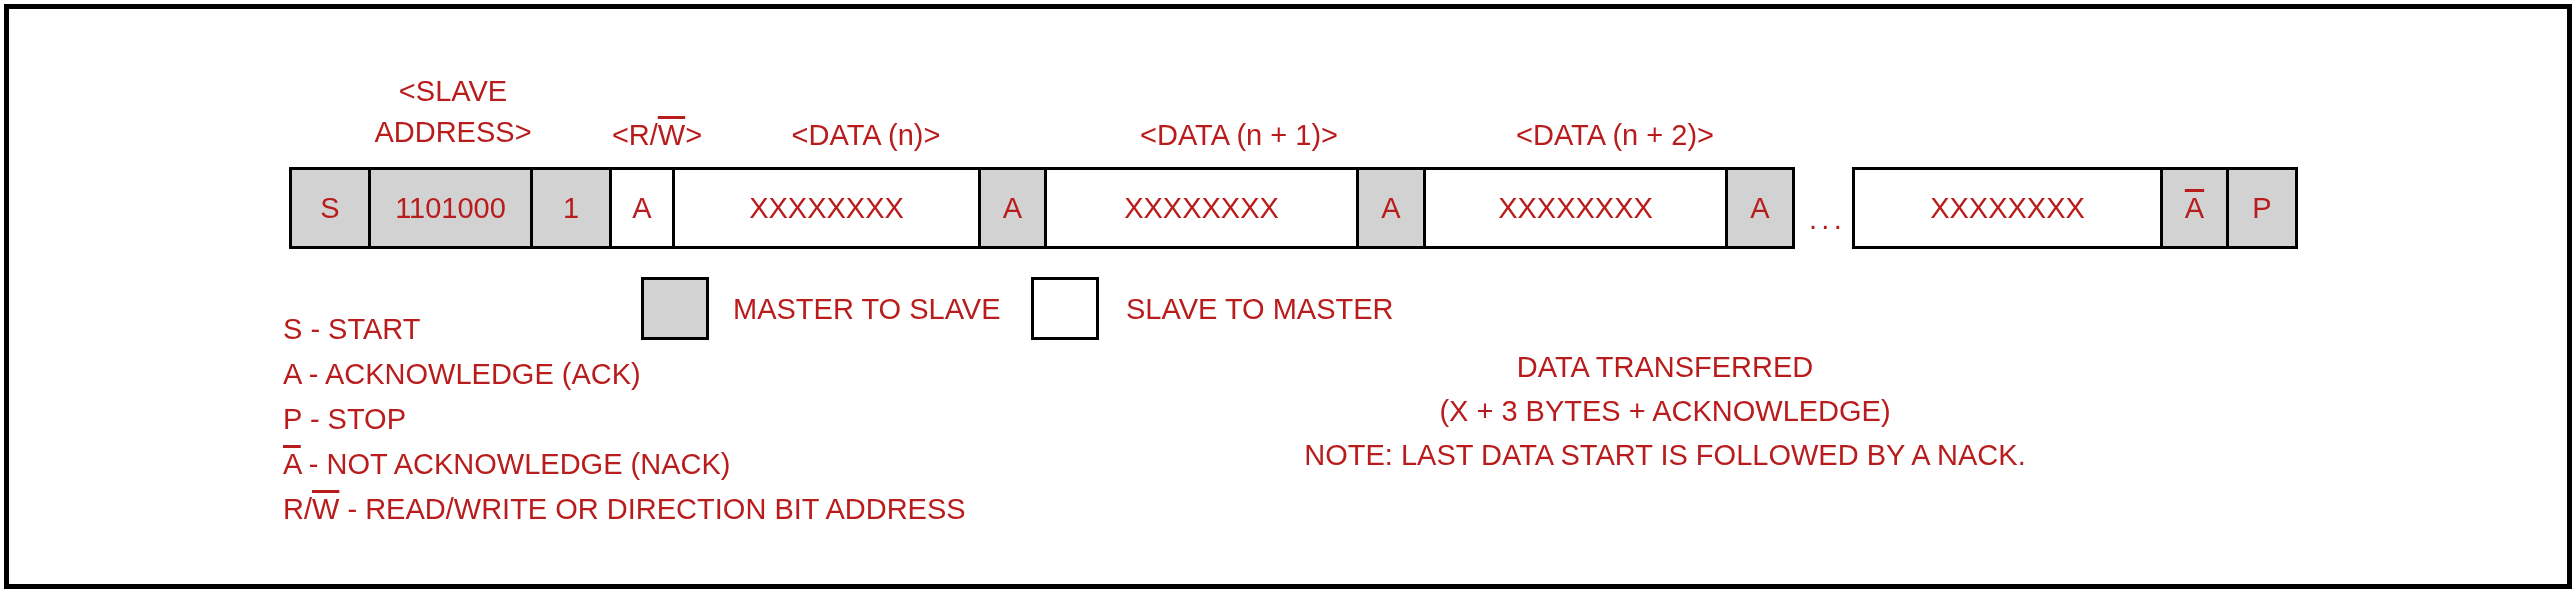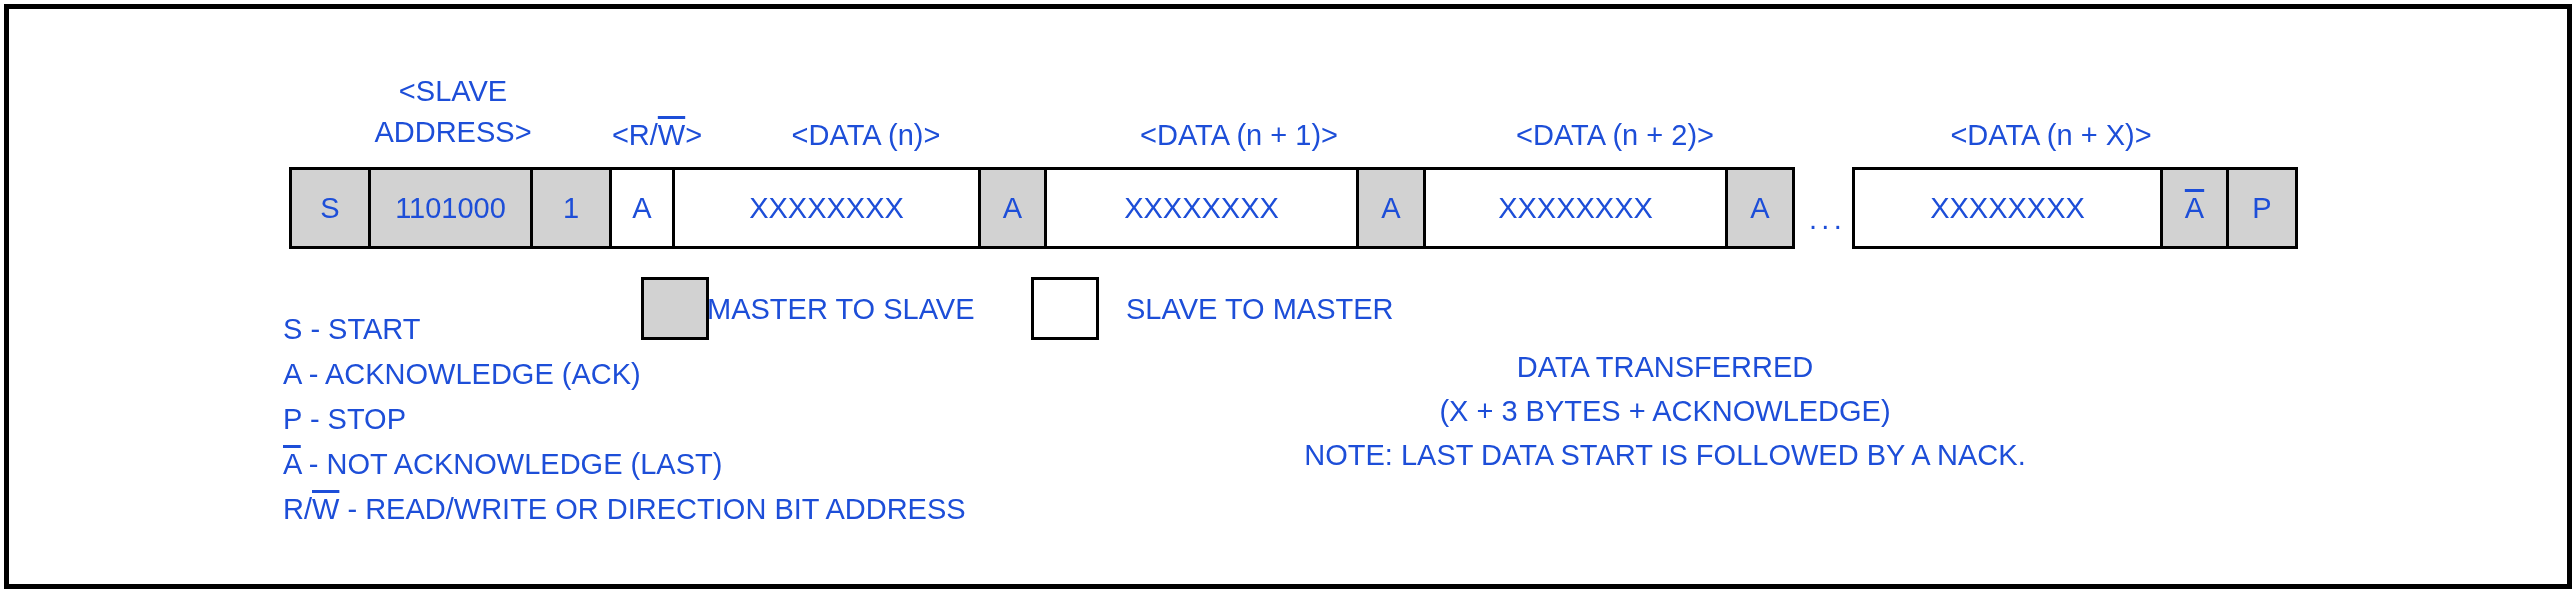--- a/index.html
+++ b/index.html
@@ -3,21 +3,21 @@
 <meta charset="utf-8">
 <style>
   html, body { margin: 0; padding: 0; background: #fff; }
   .page {
     position: relative;
     width: 2576px;
     height: 593px;
     background: #fff;
     font-family: "Liberation Sans", "DejaVu Sans", sans-serif;
     font-size: 29px;
-    color: #1d4ed8;
+    color: #b91c1c;
     overflow: hidden;
   }
   .outer-border {
     position: absolute;
     left: 3.6px; top: 3.6px; right: 3.6px; bottom: 3.6px;
     border: 5px solid #000;
   }
   
   .toplabel {
     position: absolute;
@@ -116,21 +116,20 @@
   <div class="outer-border"></div>
 
   <div class="toplabel2" style="left:453px;">
     <div>&lt;SLAVE</div>
     <div>ADDRESS&gt;</div>
   </div>
   <div class="toplabel" style="left:616px;margin-left:41px;"><span>&lt;R/</span><span class="ovl">W</span><span>&gt;</span></div>
   <div class="toplabel" style="left:866px;">&lt;DATA (n)&gt;</div>
   <div class="toplabel" style="left:1239px;">&lt;DATA (n + 1)&gt;</div>
   <div class="toplabel" style="left:1615px;">&lt;DATA (n + 2)&gt;</div>
-  <div class="toplabel" style="left:2051px;">&lt;DATA (n + X)&gt;</div>
 
   <div class="framegroup" style="left:289px;">
       <div class="cell g" style="width: 76px;">
         <span>S</span>
       </div>
       <div class="cell g" style="width: 159px;">
         <span>1101000</span>
       </div>
       <div class="cell g" style="width: 76px;">
         <span>1</span>
@@ -164,29 +163,29 @@
       </div>
       <div class="cell g" style="width: 63px;">
         <span class="ovl">A</span>
       </div>
       <div class="cell g" style="width: 66px;">
         <span>P</span>
       </div>
     </div>
 
   <div class="swatch g" style="left:641px;"></div>
-  <div class="legend-label" style="left:707px;">MASTER TO SLAVE</div>
+  <div class="legend-label" style="left:733px;">MASTER TO SLAVE</div>
   <div class="swatch w" style="left:1031px;"></div>
   <div class="legend-label" style="left:1126px;">SLAVE TO MASTER</div>
 
   <div class="key">
     <div>S - START</div>
     <div>A - ACKNOWLEDGE (ACK)</div>
     <div>P - STOP</div>
-    <div><span class="ovl">A</span><span> - NOT ACKNOWLEDGE (LAST)</span></div>
+    <div><span class="ovl">A</span><span> - NOT ACKNOWLEDGE (NACK)</span></div>
     <div><span>R/</span><span class="ovl">W</span><span> - READ/WRITE OR DIRECTION BIT ADDRESS</span></div>
   </div>
 
   <div class="note">
     <div>DATA TRANSFERRED</div>
     <div>(X + 3 BYTES + ACKNOWLEDGE)</div>
     <div>NOTE: LAST DATA START IS FOLLOWED BY A NACK.</div>
   </div>
 </div>
 

